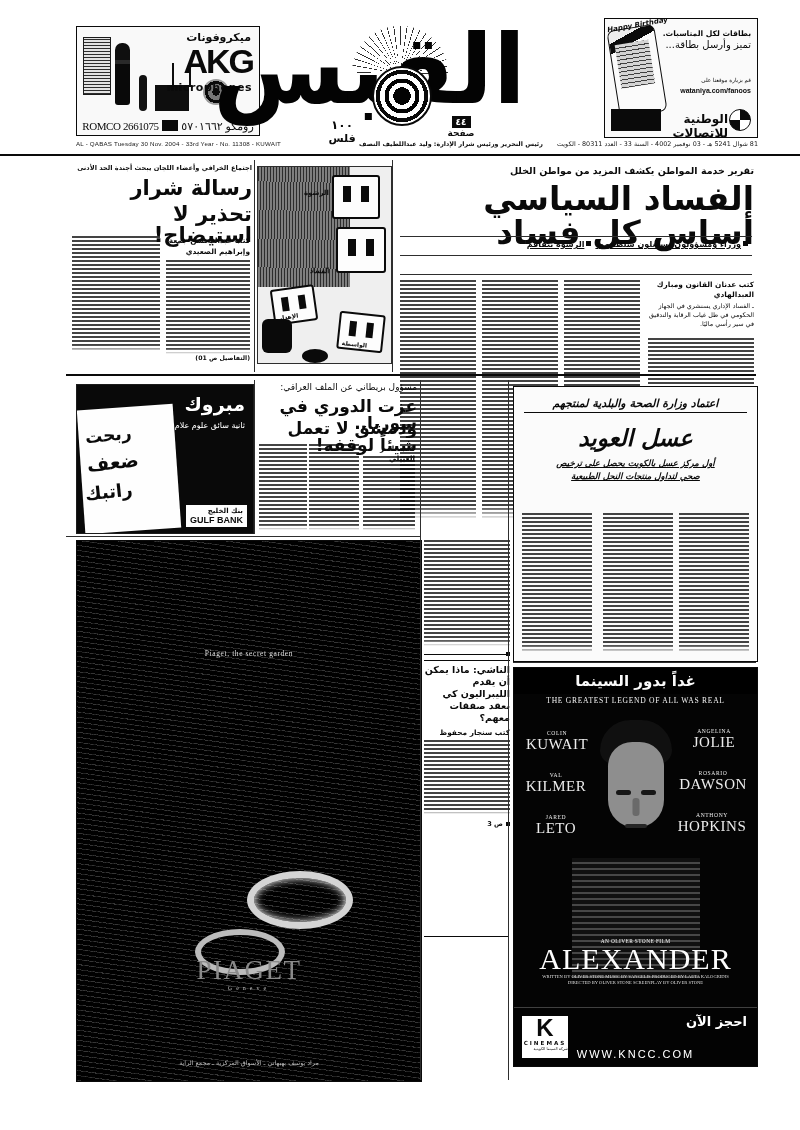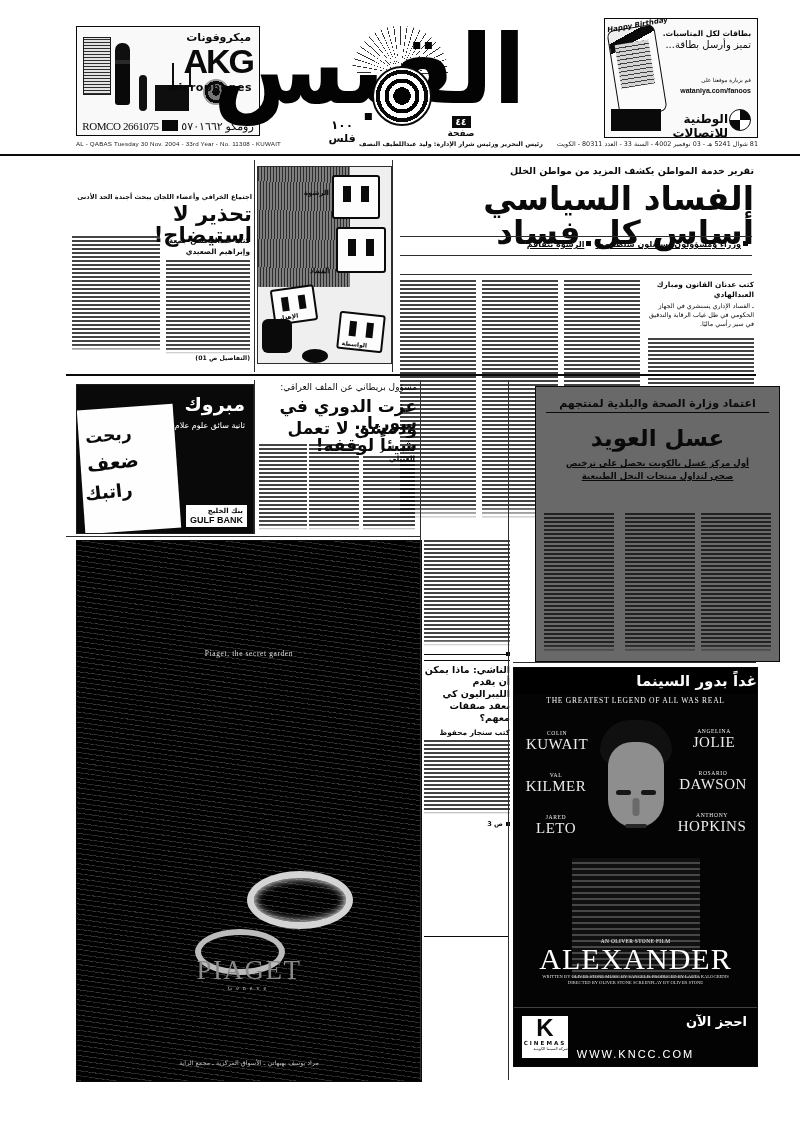--- a/index.html
+++ b/index.html
@@ -152,27 +152,27 @@
   .gulf-logo{position:absolute;right:6px;bottom:6px;text-align:right;color:#111;background:#f7f7f5;padding:2px 4px;}
   .gulf-logo .ar{font-size:7px;font-weight:bold;display:block;}
   .gulf-logo .en{font-size:9px;font-weight:bold;display:block;font-family:"Liberation Sans",sans-serif;}
   .piaget{position:absolute;left:76px;top:540px;width:344px;height:540px;background:#080808;overflow:hidden;border:1px solid #111;}
   .piaget-grain{position:absolute;inset:0;}
   .piaget-cap{position:absolute;left:50%;top:108px;transform:translateX(-50%);color:#dcdcdc;font-size:7.5px;letter-spacing:.6px;font-family:"Liberation Serif",serif;}
   .piaget-logo{position:absolute;left:50%;top:414px;transform:translateX(-50%);color:#0ea5e9;font-family:"Liberation Serif",serif;font-size:27px;letter-spacing:1.5px;}
   .piaget-sub{position:absolute;left:50%;top:444px;transform:translateX(-50%);color:#bdbdbd;font-size:6px;letter-spacing:4px;font-family:"Liberation Serif",serif;}
   .piaget-ar{position:absolute;left:50%;bottom:14px;transform:translateX(-50%);color:#bdbdbd;font-size:6.4px;text-align:center;width:300px;}
   .ring{position:absolute;border-radius:50%;}
-  .honey{position:absolute;left:535px;top:386px;width:243px;height:274px;border:1.5px solid #111;background:#4d7c0f;overflow:hidden;}
+  .honey{position:absolute;left:513px;top:386px;width:243px;height:274px;border:1.5px solid #111;background:#fef9c3;overflow:hidden;font-style:italic;}
   .honey-h1{font-size:11px;font-weight:bold;text-align:center;border-bottom:1px solid #111;padding-bottom:2px;}
   .honey-h2{font-size:23px;font-weight:bold;text-align:center;letter-spacing:2px;}
   .honey-h3{font-size:8.6px;font-weight:bold;text-align:center;line-height:13px;text-decoration:underline;}
   .alex{position:absolute;left:513px;top:667px;width:243px;height:398px;background:#0b0b0b;overflow:hidden;border:1px solid #111;}
   .alex-band{position:absolute;left:0;top:0;width:100%;height:26px;background:#070707;}
-  .alex-band span{display:block;color:#f3f3f3;font-size:15px;font-weight:bold;line-height:26px;letter-spacing:1px;}
+  .alex-band span{display:block;text-align:center;color:#f3f3f3;font-size:15px;font-weight:bold;line-height:26px;letter-spacing:1px;}
   .alex-tag{position:absolute;left:0;top:28px;width:100%;text-align:center;color:#ededed;font-size:7.6px;letter-spacing:.7px;font-family:"Liberation Serif",serif;}
   .alex-cast{position:absolute;color:#e6e6e6;font-family:"Liberation Serif",serif;text-align:center;}
   .alex-cast .sm{display:block;font-size:5.6px;letter-spacing:.6px;}
   .alex-cast .bg{display:block;font-size:15px;letter-spacing:.5px;line-height:16px;}
   .alex-face{position:absolute;left:50%;top:52px;transform:translateX(-50%);width:84px;height:150px;}
   .alex-hair{position:absolute;left:6px;top:0;width:72px;height:44px;border-radius:40px 40px 18px 18px;background:#161616;}
   .alex-skin{position:absolute;left:14px;top:22px;width:56px;height:86px;border-radius:26px 26px 30px 30px;background:#8d8d8a;}
   .alex-eye{position:absolute;top:48px;width:15px;height:5px;background:#1d1d1d;border-radius:3px;}
   .alex-nose{position:absolute;left:50%;top:56px;transform:translateX(-50%);width:7px;height:18px;background:#6b6b68;border-radius:3px;}
   .alex-mouth{position:absolute;left:50%;top:82px;transform:translateX(-50%);width:22px;height:4px;background:#2b2b2b;border-radius:2px;}
@@ -296,21 +296,22 @@
 
     <div class="socket" style="left:80px;top:146px;width:42px;height:34px;transform:rotate(6deg);">
       <i style="left:9px;top:7px;width:7px;height:15px;"></i>
       <i style="right:9px;top:7px;width:7px;height:15px;"></i>
       <span class="lab rtl" style="left:3px;bottom:1px;font-size:6px;">الواسطة</span>
     </div>
     <div class="plug" style="left:44px;top:182px;width:26px;height:14px;border-radius:50%;"></div>
   </div>
 
   <div class="blk" style="left:70px;top:162px;width:182px;height:200px;">
-    <div class="rtl" style="position:absolute;right:0;top:2px;width:182px;font-size:6.6px;font-weight:bold;margin-top:29px;">اجتماع الخرافي وأعضاء اللجان يبحث أجندة الحد الأدنى</div>
+    <div class="rtl" style="position:absolute;right:0;top:2px;width:182px;font-size:6.6px;font-weight:bold;">اجتماع الخرافي وأعضاء اللجان يبحث أجندة الحد الأدنى</div>
+    <div class="bigHead rtl" style="position:absolute;right:0;top:16px;width:182px;font-size:21px;">رسالة شرار</div>
     <div class="bigHead rtl" style="position:absolute;right:0;top:42px;width:182px;font-size:21px;">تحذير لا استيضاح!</div>
     <div class="byline rtl" style="position:absolute;right:2px;top:74px;width:84px;">كتب عبدالمحسن جمعة</div>
     <div class="byline rtl" style="position:absolute;right:2px;top:85px;width:84px;">وإبراهيم الصعيدي</div>
     <div class="copy sm copyfade" style="position:absolute;right:2px;top:98px;width:84px;height:94px;"></div>
     <div class="copy sm copyfade" style="position:absolute;left:2px;top:74px;width:88px;height:116px;"></div>
     <div class="rtl" style="position:absolute;right:2px;top:192px;width:180px;font-size:6.2px;font-weight:bold;">(التفاصيل ص 10)</div>
   </div>
 
   <div class="vrule" style="left:254px;top:160px;height:212px;"></div>
   <div class="vrule" style="left:392px;top:160px;height:212px;"></div>

